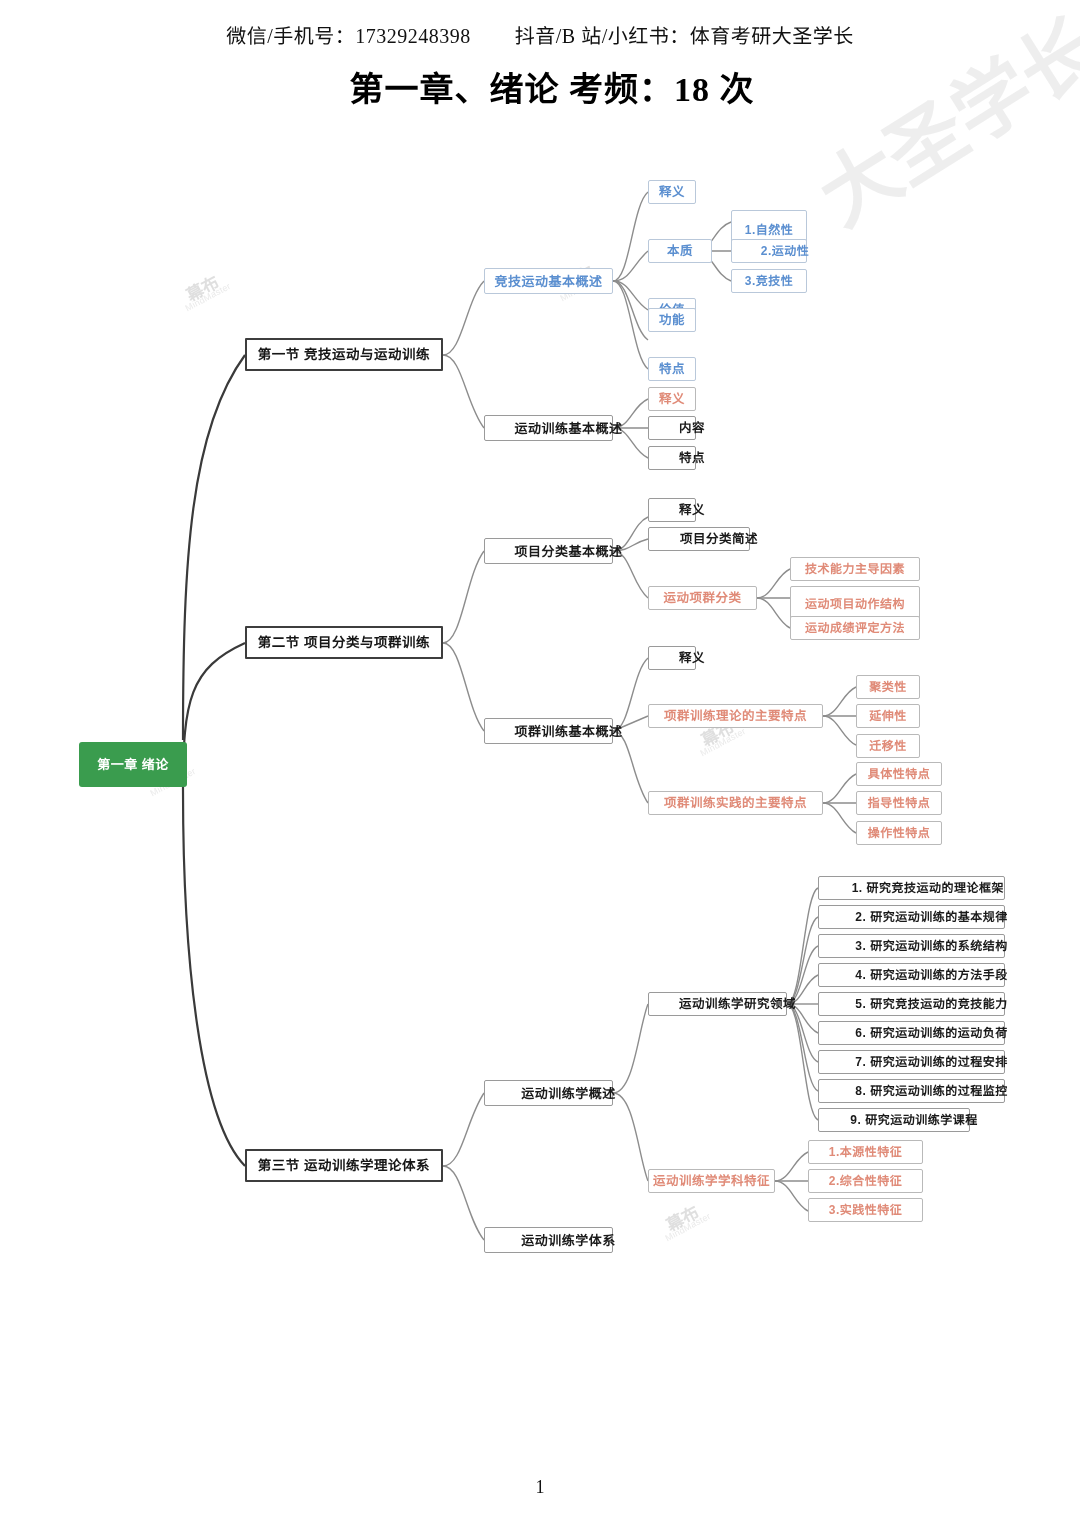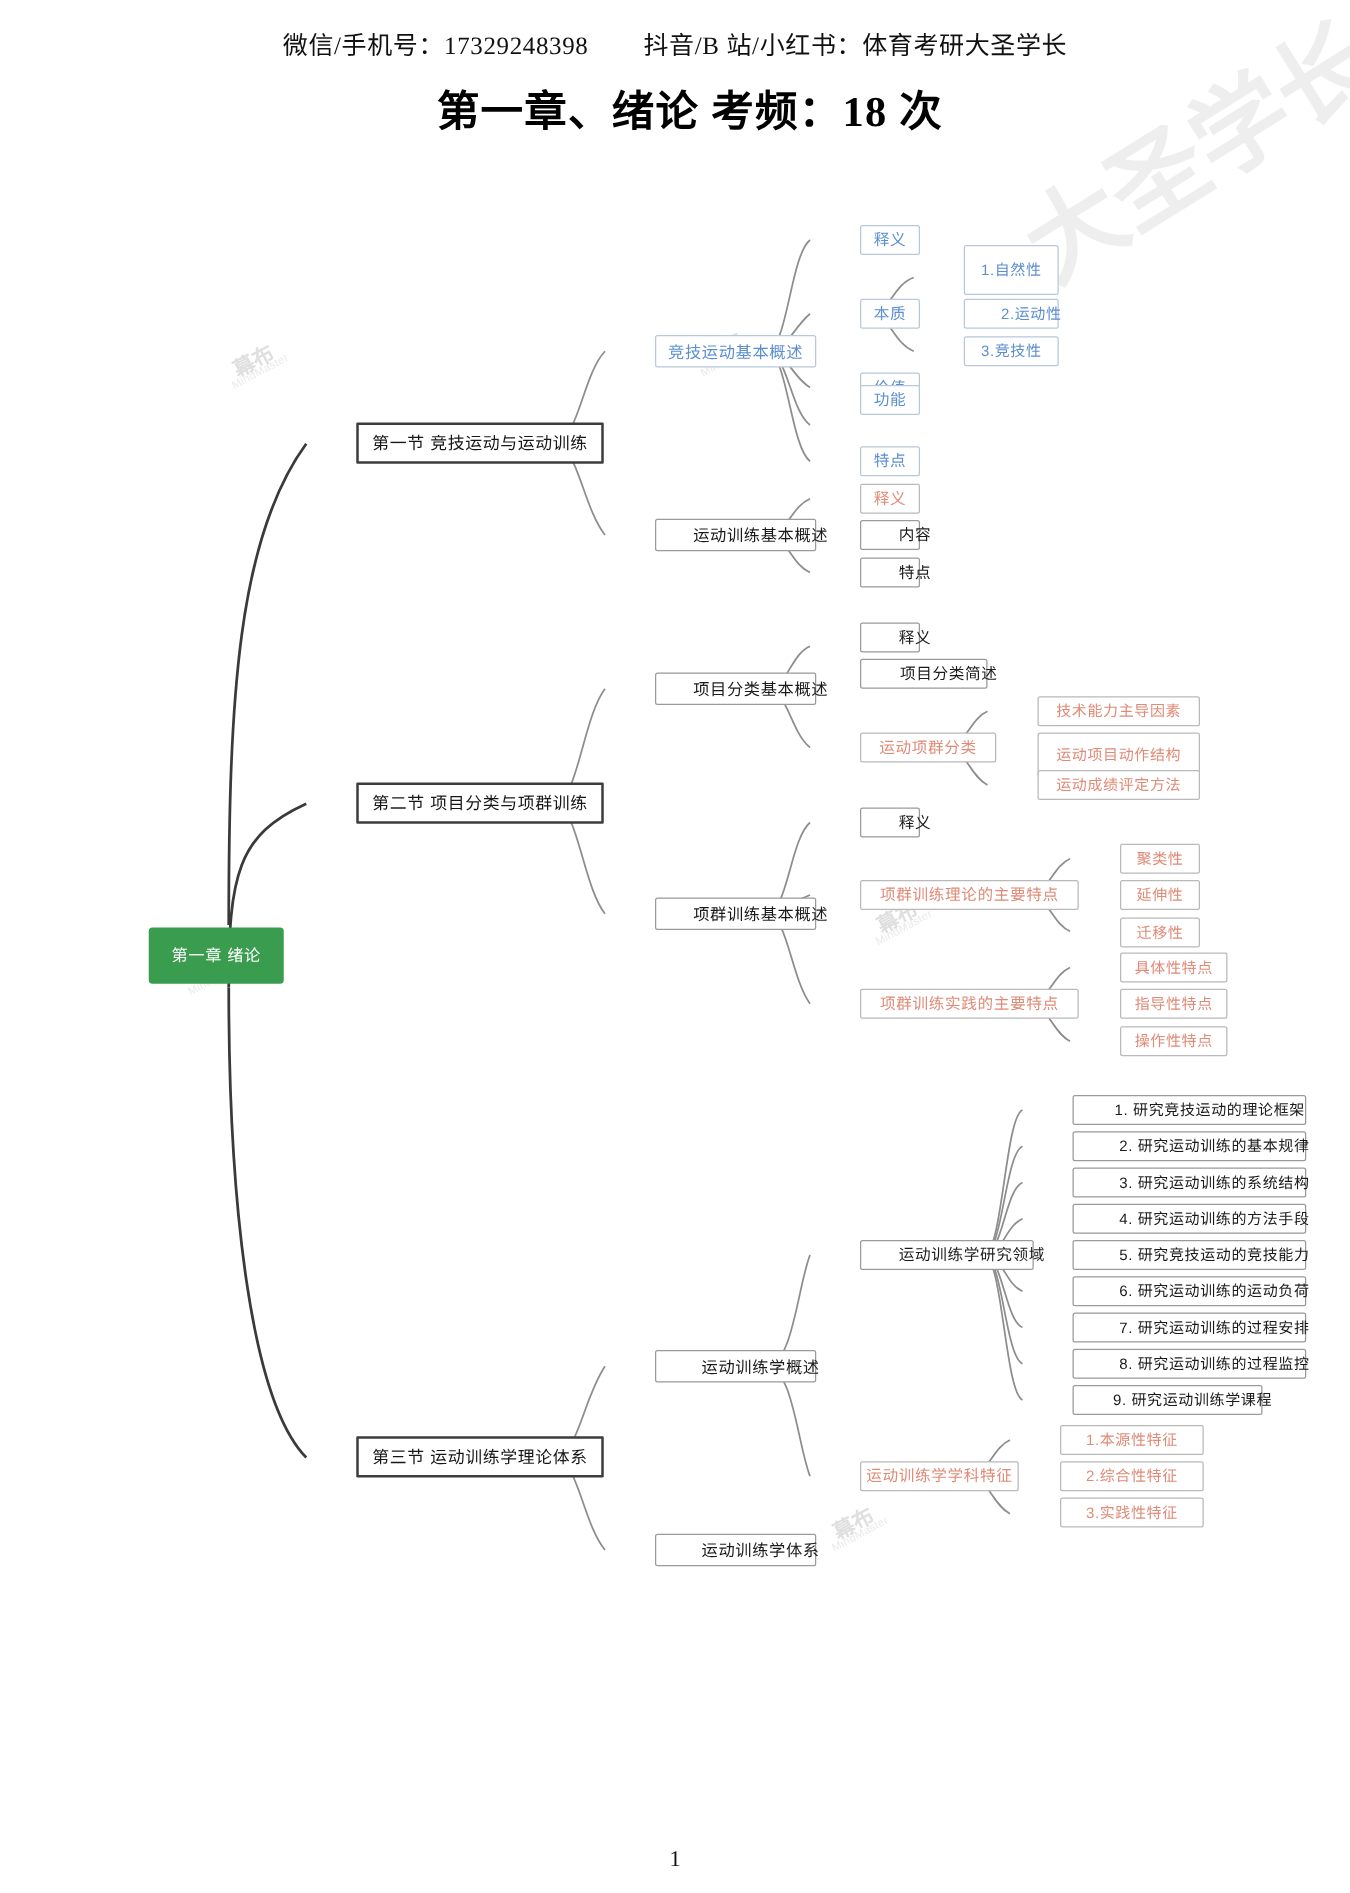--- a/index.html
+++ b/index.html
@@ -58,25 +58,24 @@
   #wires{position:absolute;left:0;top:0;width:1080px;height:1514px;}
 
   
   .node{
     position:absolute;
     box-sizing:border-box;
     display:flex;align-items:center;justify-content:center;
     background:#ffffff;
     border:1px solid #9a9a9a;
     border-radius:2px;
-    font-weight:normal;
+    font-weight:bold;
     line-height:1;
     white-space:nowrap;
     letter-spacing:.5px;
-    margin-left:40px;
   }
   .node.root{
     background:#3a9c4e;border:none;color:#ffffff;
     border-radius:3px;
     font-size:13px;
     box-shadow:0 0 0 0 rgba(0,0,0,0);
   }
   .node.l1{
     border:2px solid #3d3d3d;
     font-size:13.5px;color:#161616;
@@ -190,24 +189,24 @@
     <span>第一节 竞技运动与运动训练</span>
   </div>
 
   <div class="node l2 t-blue" style="left:484px;top:268px;width:129px;height:26px;">
     <span>竞技运动基本概述</span>
   </div>
 
   <div class="node l3 t-blue" style="left:648px;top:180px;width:48px;height:24px;">
     <span>释义</span>
   </div>
-  <div class="node l3 t-blue" style="left:648px;top:239px;width:48px;height:24px;">
+  <div class="node l3 t-blue" style="left:648px;top:239px;width:64px;height:24px;">
     <span>本质</span>
   </div>
-  <div class="node l4 t-blue" style="left:731px;top:196px;width:76px;height:40px;">
+  <div class="node l4 t-blue" style="left:731px;top:210px;width:76px;height:40px;">
     <span>1.自然性</span>
   </div>
   <div class="node l4 t-blue" style="left:731px;top:239px;width:76px;height:24px;padding-left:32px;">
     <span>2.运动性</span>
   </div>
   <div class="node l4 t-blue" style="left:731px;top:269px;width:76px;height:24px;">
     <span>3.竞技性</span>
   </div>
   <div class="node l3 t-blue" style="left:648px;top:298px;width:48px;height:24px;">
     <span>价值</span>

